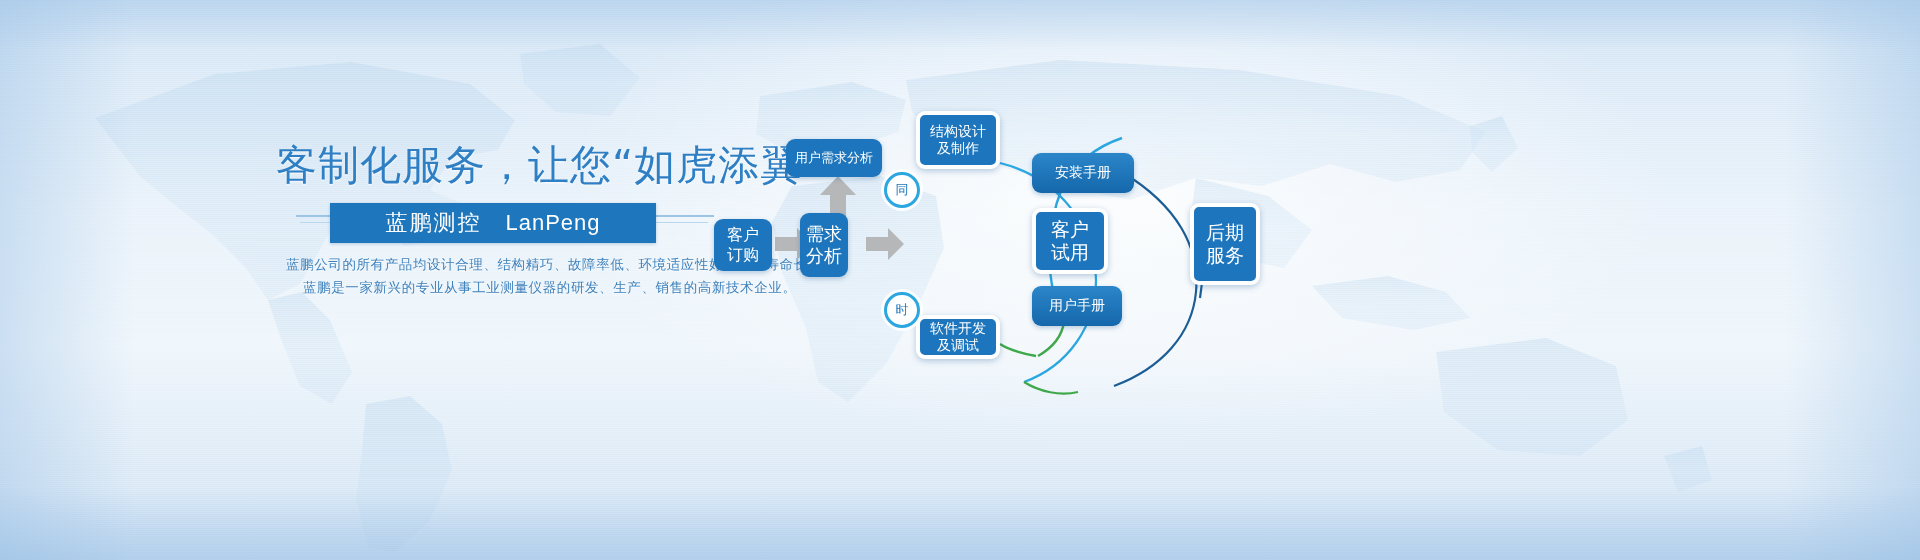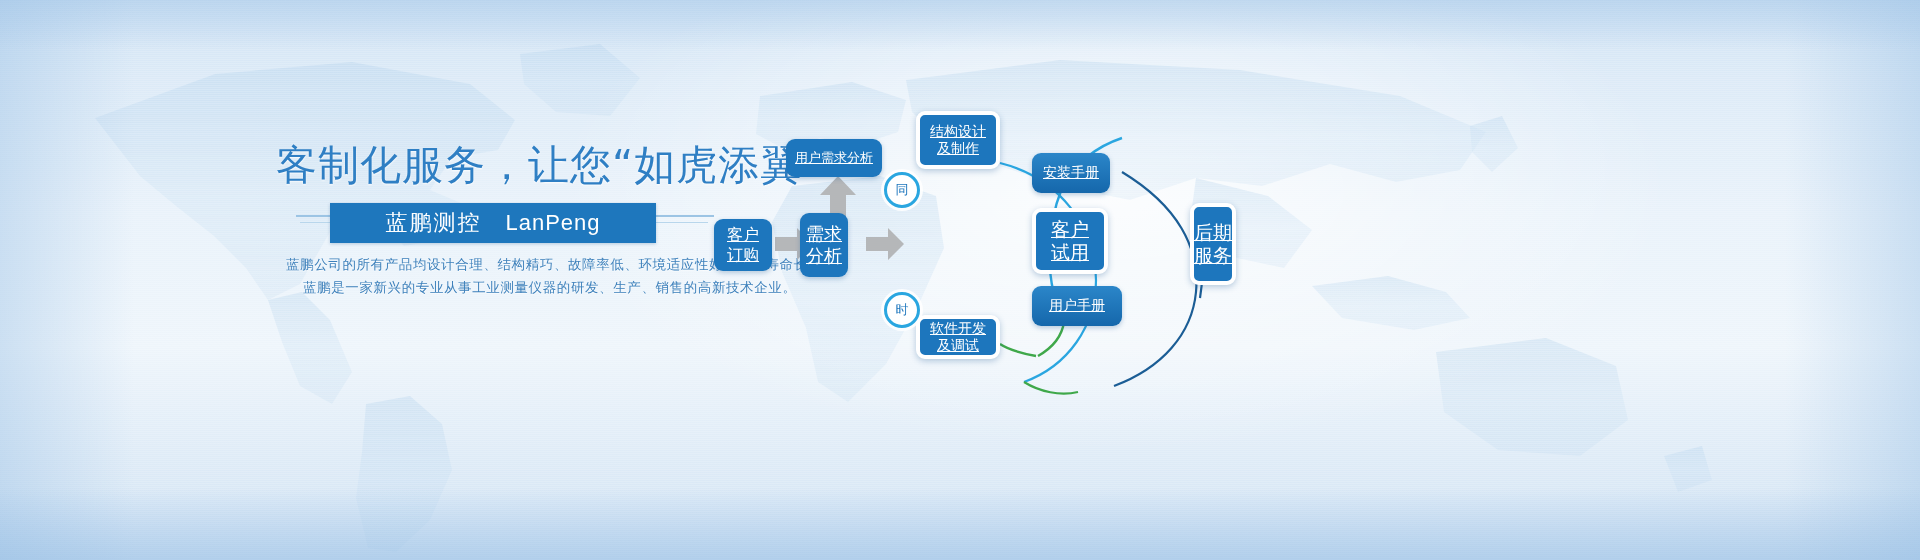--- a/index.html
+++ b/index.html
@@ -61,21 +61,20 @@
   .sub1{left:286px;top:256px;}
   .sub2{left:303px;top:279px;}
 
   
   .fbox{
     position:absolute;background:#1d76bd;color:#fff;border-radius:9px;
     display:flex;align-items:center;justify-content:center;text-align:center;
     font-family:"DejaVu Sans","Liberation Sans",sans-serif;
     line-height:1.22;box-shadow:0 2px 5px rgba(25,85,145,.28);
     box-sizing:border-box;
-    text-decoration:underline;
   }
   .fbox.ring{border:4px solid #ffffff;box-shadow:0 2px 6px rgba(25,85,145,.30);}
   .fbox.grad{background:linear-gradient(180deg,#2b86c9 0%,#1567ab 100%);}
   .badge{
     position:absolute;width:30px;height:30px;border-radius:50%;
     background:#ffffff;border:3px solid #2aa6e0;
     display:flex;align-items:center;justify-content:center;
     color:#1d76bd;font-size:13px;
     font-family:"DejaVu Sans","Liberation Sans",sans-serif;
     box-shadow:0 0 0 3px rgba(255,255,255,.85);
@@ -190,34 +189,34 @@
     <div class="fbox ring" style="left:916px;top:111px;width:84px;height:58px;font-size:14px;flex-direction:column;">
       <span>结构设计</span>
       <span>及制作</span>
     </div>
 
     <div class="fbox ring" style="left:916px;top:315px;width:84px;height:44px;font-size:14px;flex-direction:column;">
       <span>软件开发</span>
       <span>及调试</span>
     </div>
 
-    <div class="fbox grad" style="left:1032px;top:153px;width:78px;height:40px;font-size:14px;">
+    <div class="fbox grad" style="left:1032px;top:153px;width:102px;height:40px;font-size:14px;">
       <span>安装手册</span>
     </div>
 
     <div class="fbox ring" style="left:1032px;top:208px;width:76px;height:66px;font-size:19px;flex-direction:column;">
       <span>客户</span>
       <span>试用</span>
     </div>
 
     <div class="fbox grad" style="left:1032px;top:286px;width:90px;height:40px;font-size:14px;">
       <span>用户手册</span>
     </div>
 
-    <div class="fbox ring" style="left:1190px;top:203px;width:46px;height:82px;font-size:19px;flex-direction:column;">
+    <div class="fbox ring" style="left:1190px;top:203px;width:70px;height:82px;font-size:19px;flex-direction:column;">
       <span>后期</span>
       <span>服务</span>
     </div>
 
     <div class="badge" style="left:884px;top:172px;">
       <span>同</span>
     </div>
     <div class="badge" style="left:884px;top:292px;">
       <span>时</span>
     </div>

